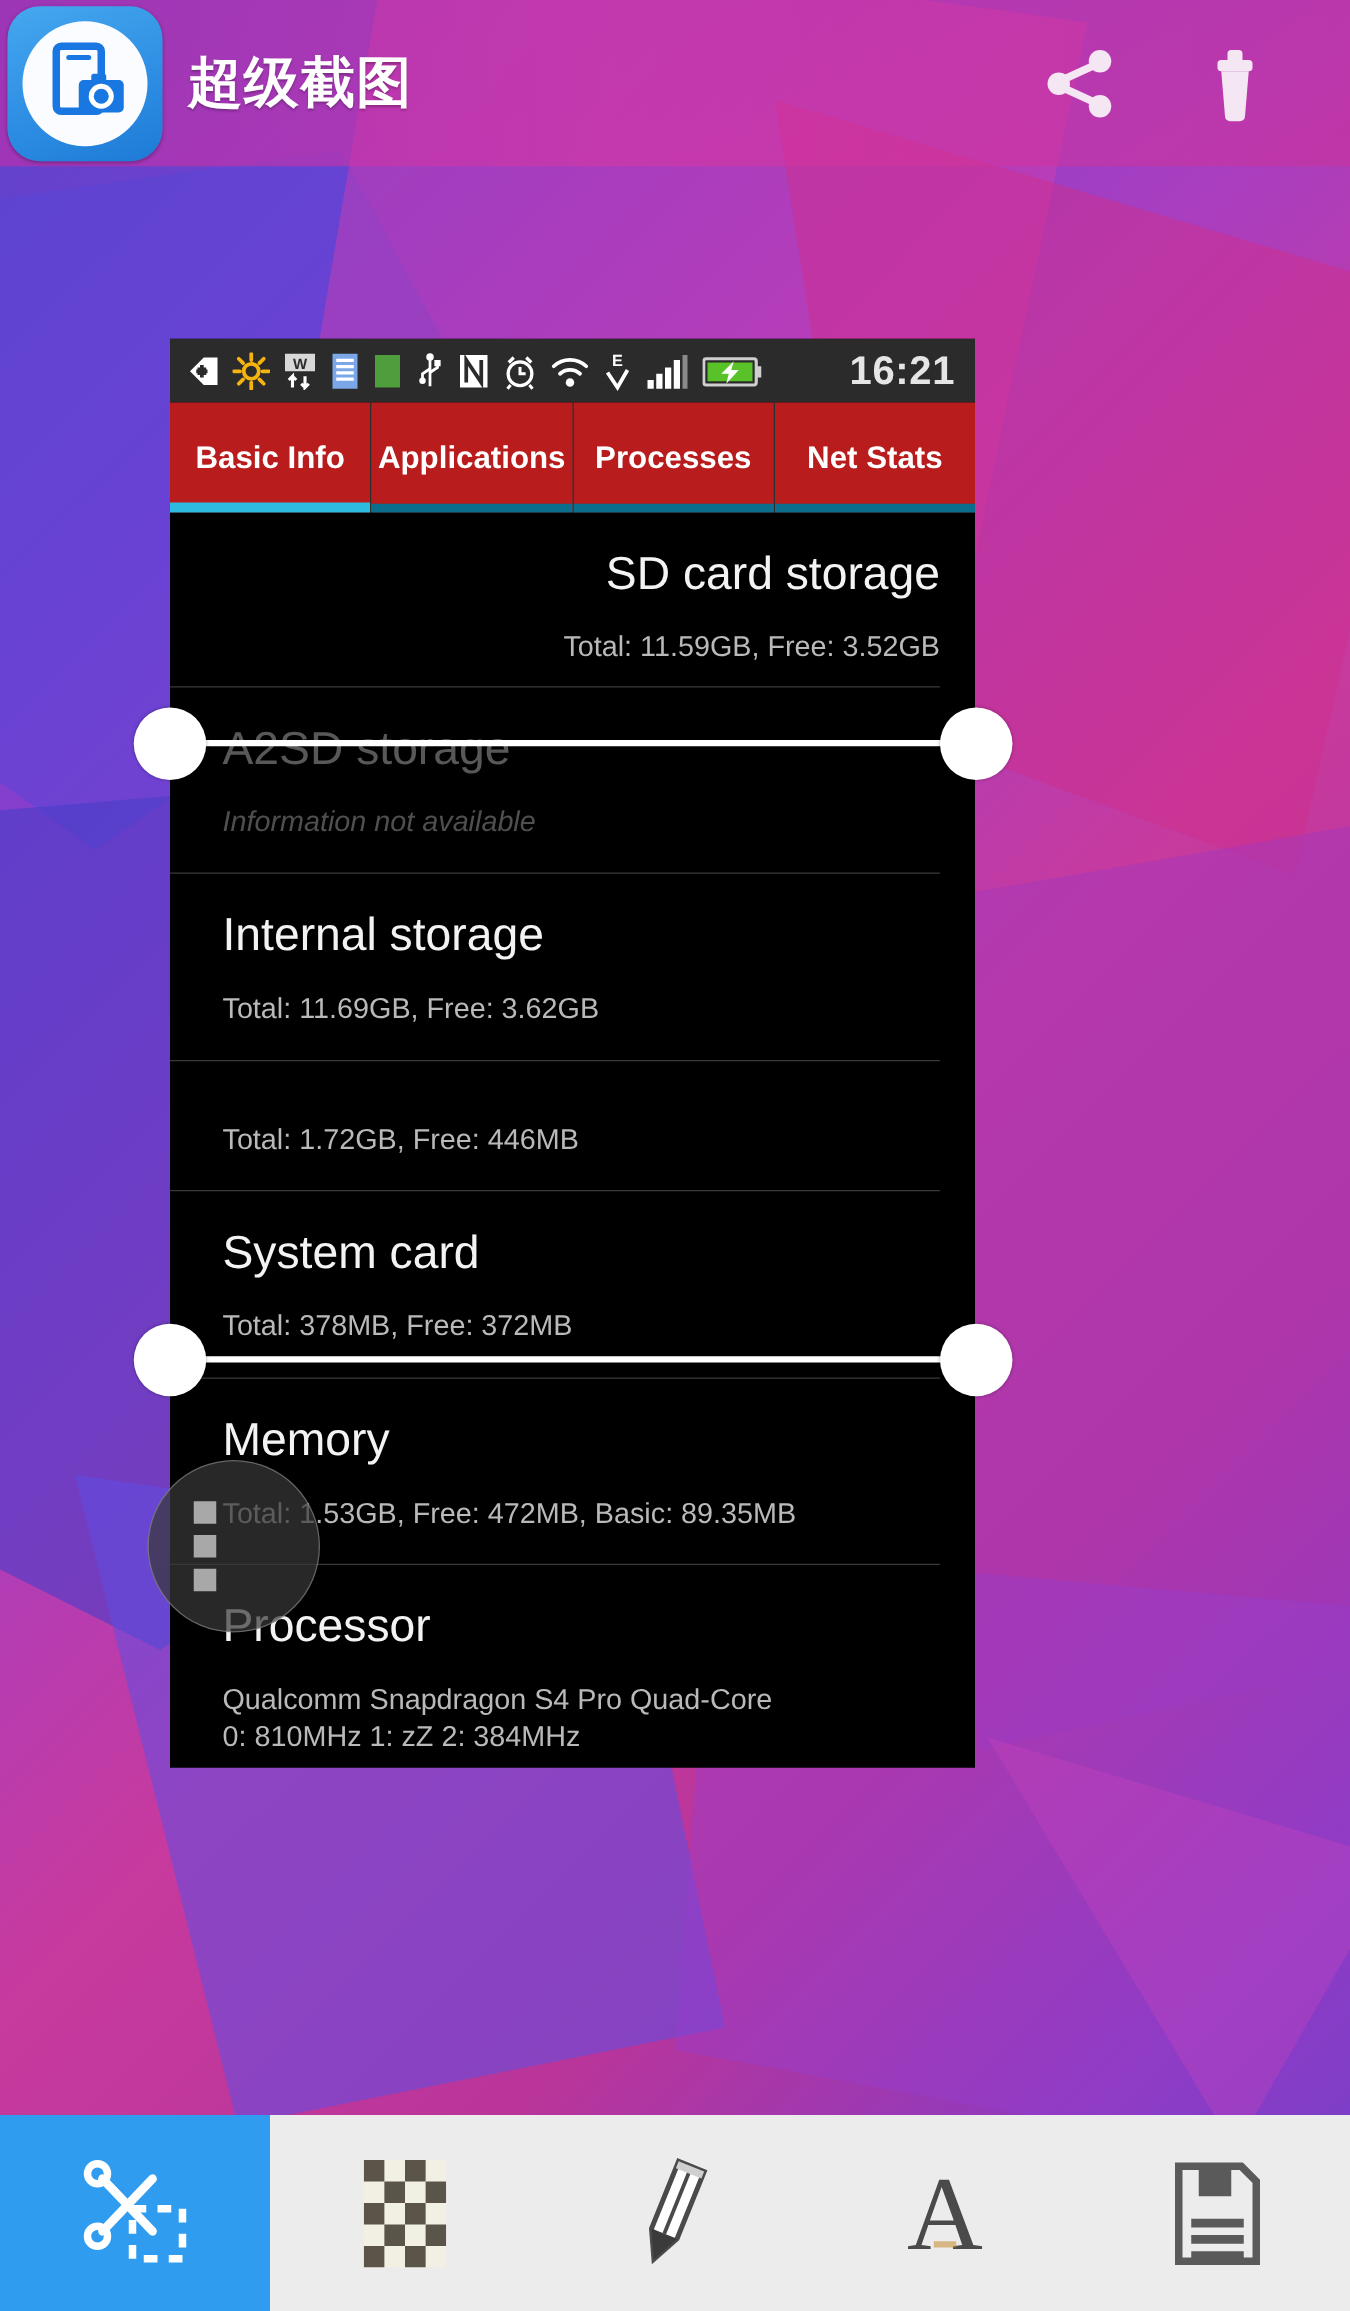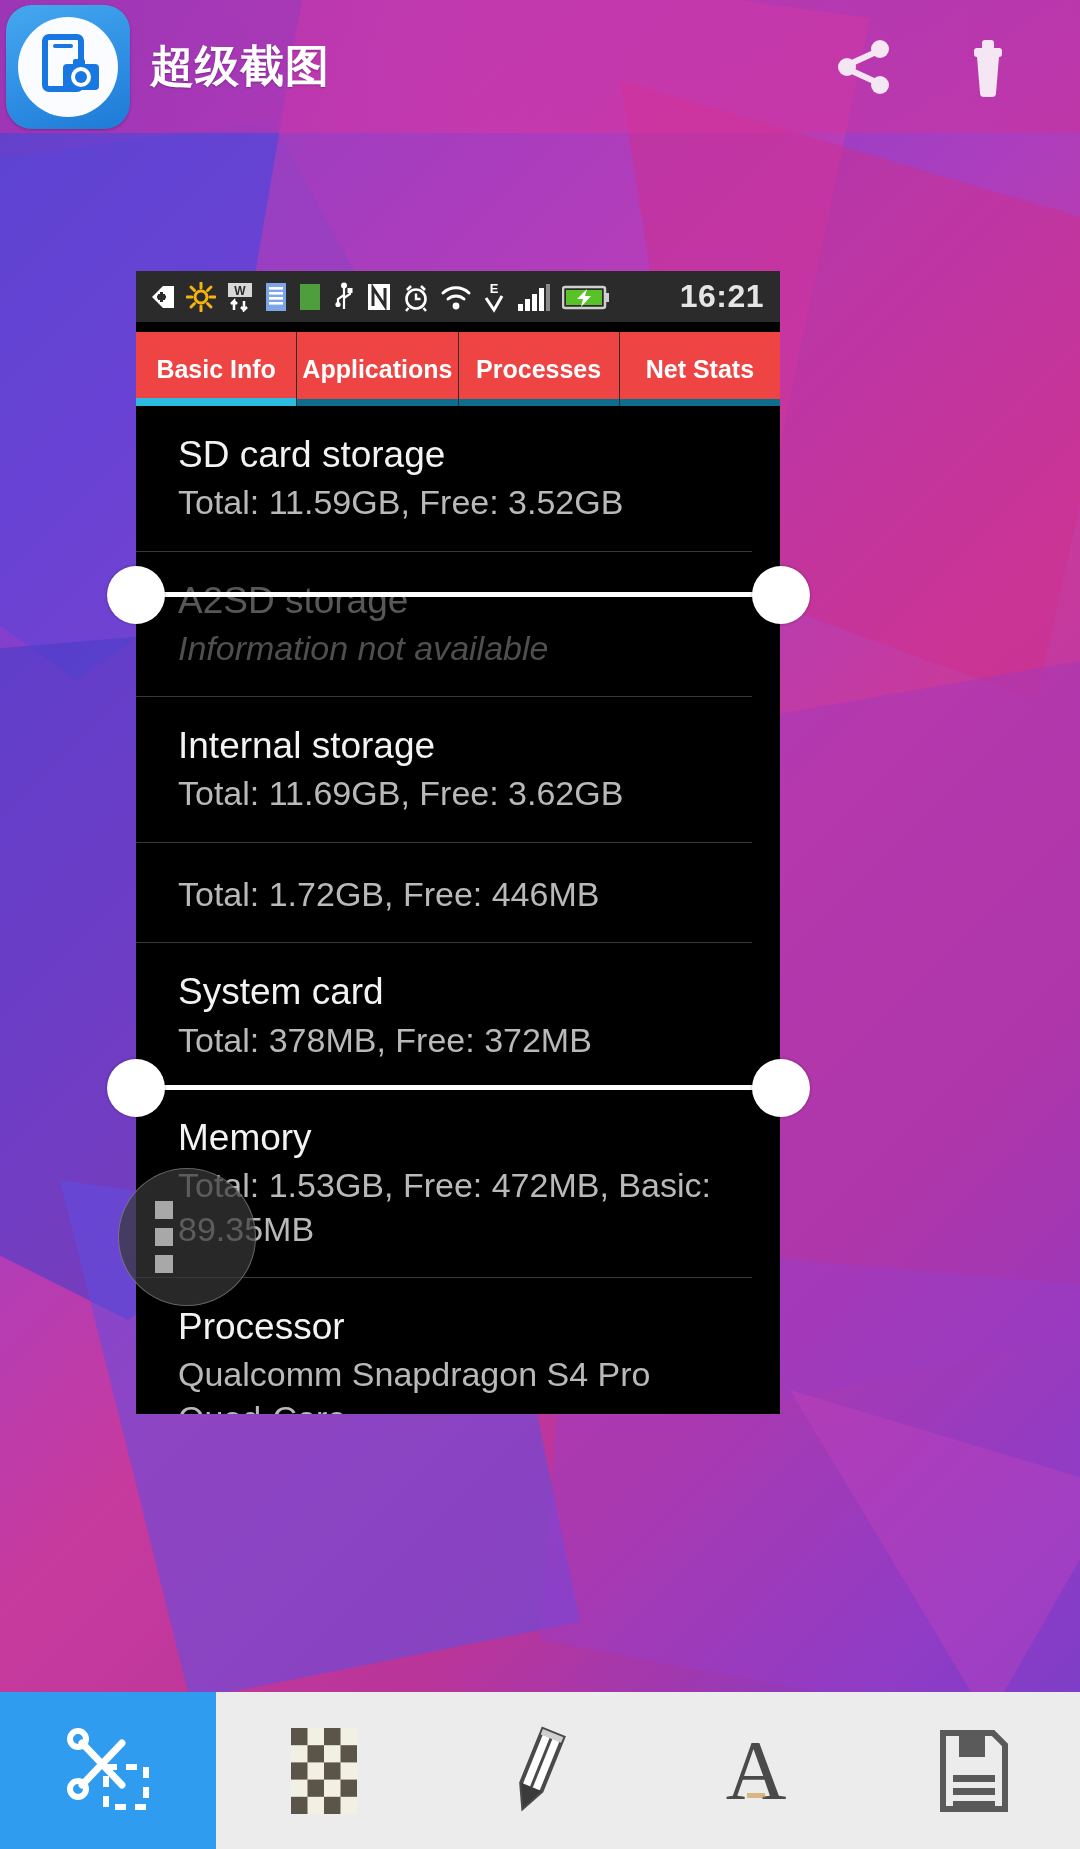--- a/index.html
+++ b/index.html
@@ -68,36 +68,36 @@
   }
   
   #shot-statusbar{
     height:51px;background:#2b2b2b;display:flex;align-items:center;
     padding:0 10px 0 14px;gap:0px;
   }
   .sb-ico{display:flex;align-items:center;justify-content:center;flex:none;margin-right:10px;}
   #sb-time{margin-left:auto;color:#e5e5e5;font-size:32px;font-weight:700;letter-spacing:.5px;padding-right:6px;}
 
   
-  #shot-tabs{display:flex;height:74px;background:#ef4444;margin-top:10px;}
+  #shot-tabs{display:flex;height:88px;background:#b91c1c;}
   .tab{
     flex:1;display:flex;align-items:center;justify-content:center;
     color:#ffffff;font-size:25px;font-weight:bold;position:relative;
     border-right:1px solid #2e2e2e;
   }
   .tab:last-child{border-right:none;}
   .tab .ind{position:absolute;left:0;right:0;bottom:0;height:7px;background:#0a6e8c;}
   .tab.active .ind{background:#2dbbe0;height:8px;}
 
   
   #shot-list{background:#000;}
   .row{padding:14px 0 14px 42px;border-bottom:1px solid #3a3a3a;margin:0 28px 0 0;}
   .row:last-child{border-bottom:none;}
   .row .title{color:#f3f3f3;font-size:37px;line-height:1.22;font-weight:400;}
-  .row .sub{color:#b9b9b9;font-size:34px;line-height:1.28;margin-top:4px;}
+  .row .sub{color:#b9b9b9;font-size:23px;line-height:1.28;margin-top:22px;}
   .row.disabled .title{color:#585858;}
   .row.disabled .sub{color:#4f4f4f;font-style:italic;}
 
   
   #crop-line-top{position:absolute;left:136px;top:592px;width:644px;height:5px;background:#ffffff;}
   #crop-line-bottom{position:absolute;left:136px;top:1085px;width:644px;height:5px;background:#ffffff;}
   .handle{
     position:absolute;width:58px;height:58px;border-radius:50%;background:#ffffff;
     box-shadow:0 0 3px rgba(0,0,0,.35);
   }
@@ -301,21 +301,21 @@
       <span class="ind"></span>
     </div>
     <div class="tab">
       <span>Net Stats</span>
       <span class="ind"></span>
     </div>
   </div>
 
   <div id="shot-list">
 
-    <div class="row" style="padding-top:26px;padding-bottom:26px;">
+    <div class="row" style="padding-top:26px;padding-bottom:16px;text-align:right;">
       <div class="title">SD card storage</div>
       <div class="sub">Total: 11.59GB, Free: 3.52GB</div>
     </div>
 
     <div class="row disabled" style="padding-top:26px;padding-bottom:26px;">
       <div class="title">A2SD storage</div>
       <div class="sub">Information not available</div>
     </div>
 
     <div class="row" style="padding-top:26px;padding-bottom:26px;">

